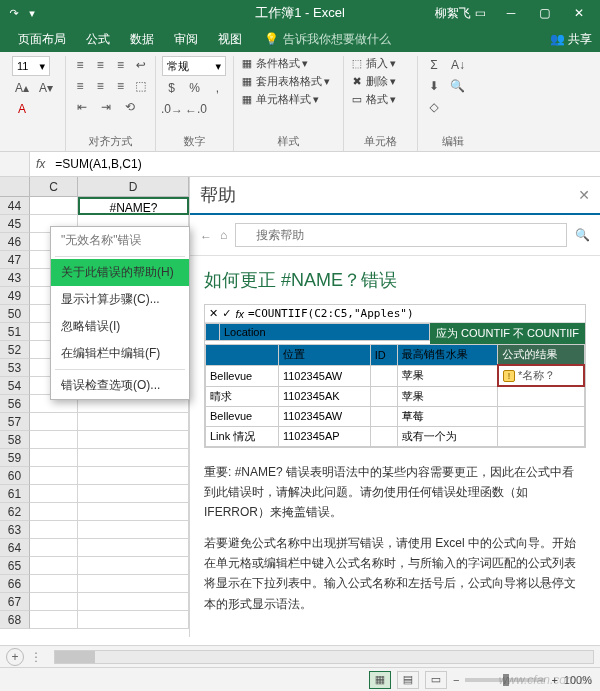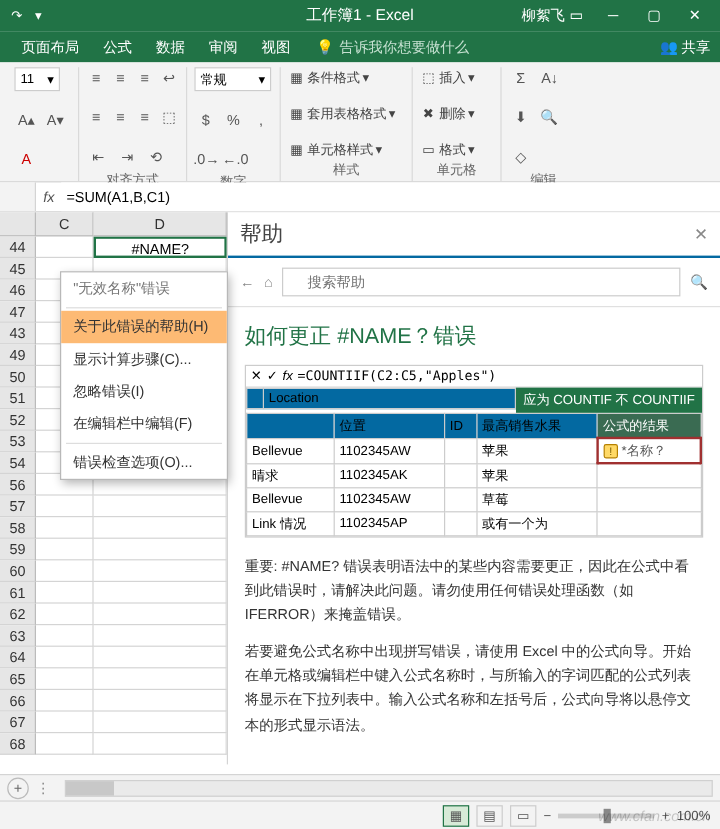--- a/index.html
+++ b/index.html
@@ -17,21 +17,21 @@
 
 
 .ribbon-tabs { height: 26px; background: #217346; color: #fff; display: flex; align-items: center; padding-left: 8px; font-size: 12px; }
 .ribbon-tabs .tab { padding: 4px 10px; cursor: pointer; }
 .ribbon-tabs .tell-me { margin-left: 12px; display: flex; align-items: center; gap: 4px; color: #c5e0d0; }
 .ribbon-tabs .share { margin-left: auto; margin-right: 8px; display: flex; align-items: center; gap: 3px; cursor: pointer; }
 
 
 .ribbon { height: 100px; background: #f3f3f3; border-bottom: 1px solid #d4d4d4; display: flex; padding: 4px 6px 0 6px; }
 .rg { display: flex; flex-direction: column; border-right: 1px solid #d9d9d9; padding: 0 6px; }
-.rg-body { flex: 1; display: flex; flex-direction: column; gap: 15px; justify-content: center; }
+.rg-body { flex: 1; display: flex; flex-direction: column; gap: 3px; }
 .rg-label { text-align: center; font-size: 11px; color: #666; padding: 2px 0; }
 .rrow { display: flex; gap: 4px; align-items: center; }
 .combo { display: flex; align-items: center; border: 1px solid #ccc; background: #fff; padding: 1px 4px; font-size: 11px; height: 20px; }
 .ibtn { width: 20px; height: 18px; display: flex; align-items: center; justify-content: center; color: #555; cursor: pointer; font-size: 12px; }
 .icon-box { display: flex; align-items: center; gap: 2px; font-size: 11px; color: #444; cursor: pointer; }
 .icon-box .ic { width: 14px; height: 14px; display: inline-flex; align-items: center; justify-content: center; }
 
 
 .fbar-wrap { display: flex; border-bottom: 1px solid #d4d4d4; }
 .namebox-col { width: 30px; background: #f3f3f3; border-right: 1px solid #d4d4d4; }
@@ -50,21 +50,21 @@
 .sheet-rows { flex: 1; overflow: hidden; position: relative; }
 .sheet-row { display: flex; height: 18px; }
 .row-head { width: 30px; background: #e6e6e6; border-right: 1px solid #bbb; border-bottom: 1px solid #d4d4d4; text-align: center; line-height: 18px; color: #333; }
 .cell { border-right: 1px solid #d4d4d4; border-bottom: 1px solid #d4d4d4; line-height: 18px; padding: 0 2px; }
 .cell.selected { border: 2px solid #217346; position: relative; text-align: center; }
 
 
 .ctx-menu { position: absolute; left: 50px; top: 226px; width: 140px; background: #fff; border: 1px solid #b8b8b8; box-shadow: 2px 3px 8px rgba(0,0,0,0.3); z-index: 10; }
 .ctx-item { padding: 5px 10px; font-size: 12px; color: #333; cursor: pointer; }
 .ctx-item.header { color: #777; cursor: default; }
-.ctx-item.highlight { background: #fdba74; }
+.ctx-item.highlight { background: #22c55e; }
 .ctx-sep { height: 1px; background: #ddd; margin: 2px 4px; }
 
 
 .help-pane { flex: 1; display: flex; flex-direction: column; background: #fff; position: relative; }
 .help-top { display: flex; align-items: center; justify-content: space-between; padding: 6px 10px; border-bottom: 2px solid #0369a1; }
 .help-title { font-size: 18px; color: #444; }
 .help-close { color: #888; cursor: pointer; font-size: 14px; }
 .help-search { display: flex; align-items: center; gap: 8px; padding: 8px 10px; border-bottom: 1px solid #e0e0e0; }
 .help-search .nav-ic { color: #888; cursor: pointer; }
 .help-search input { flex: 1; border: 1px solid #ccc; padding: 4px 20px; font-size: 12px; }

